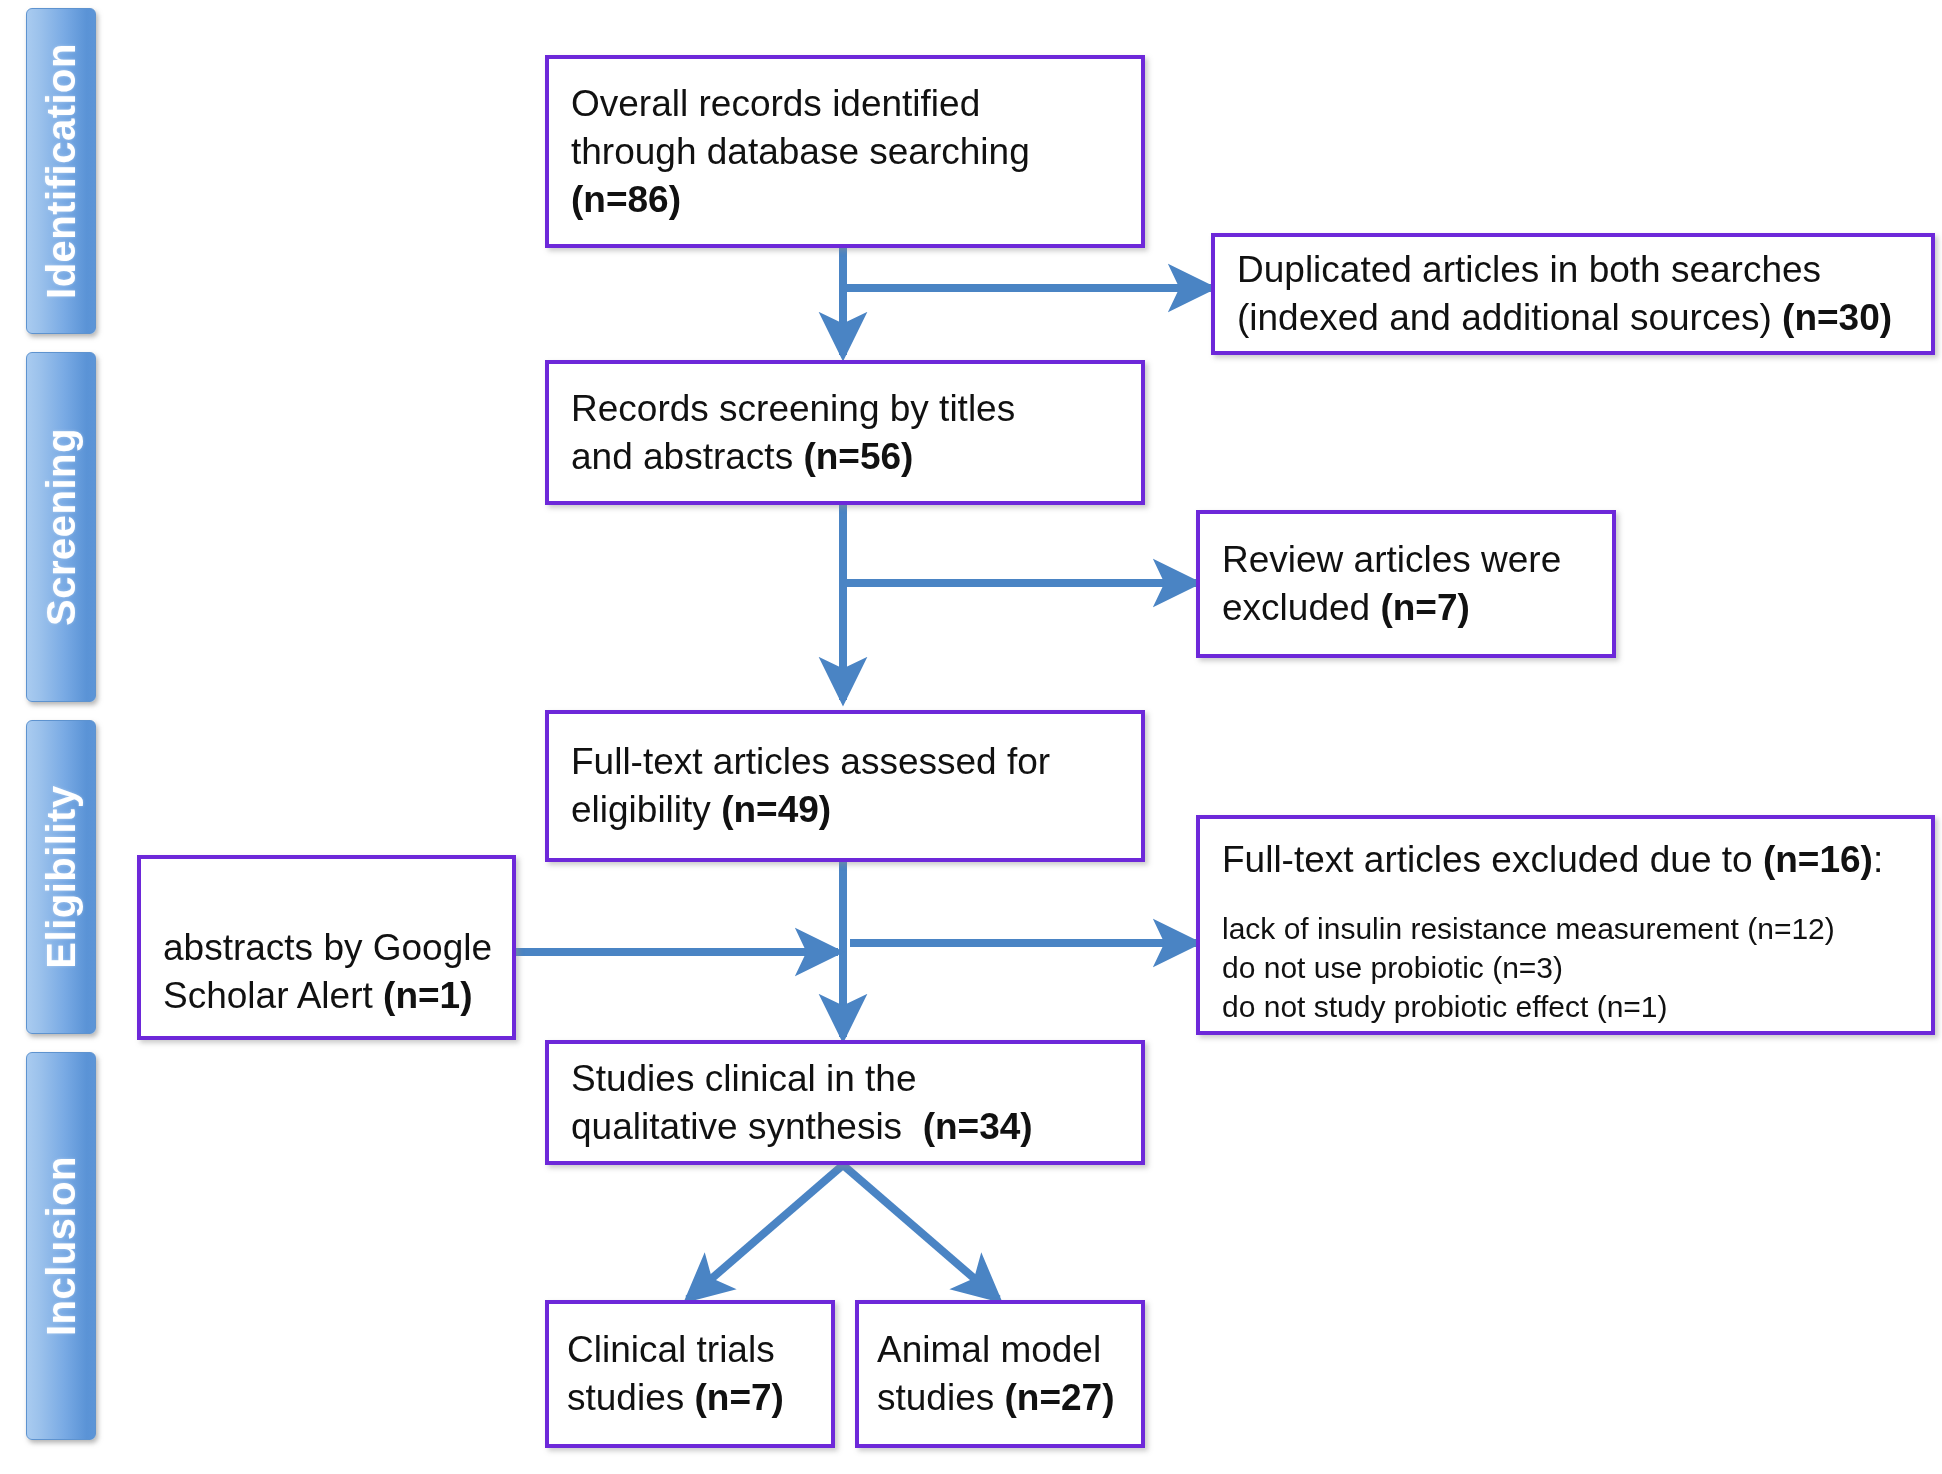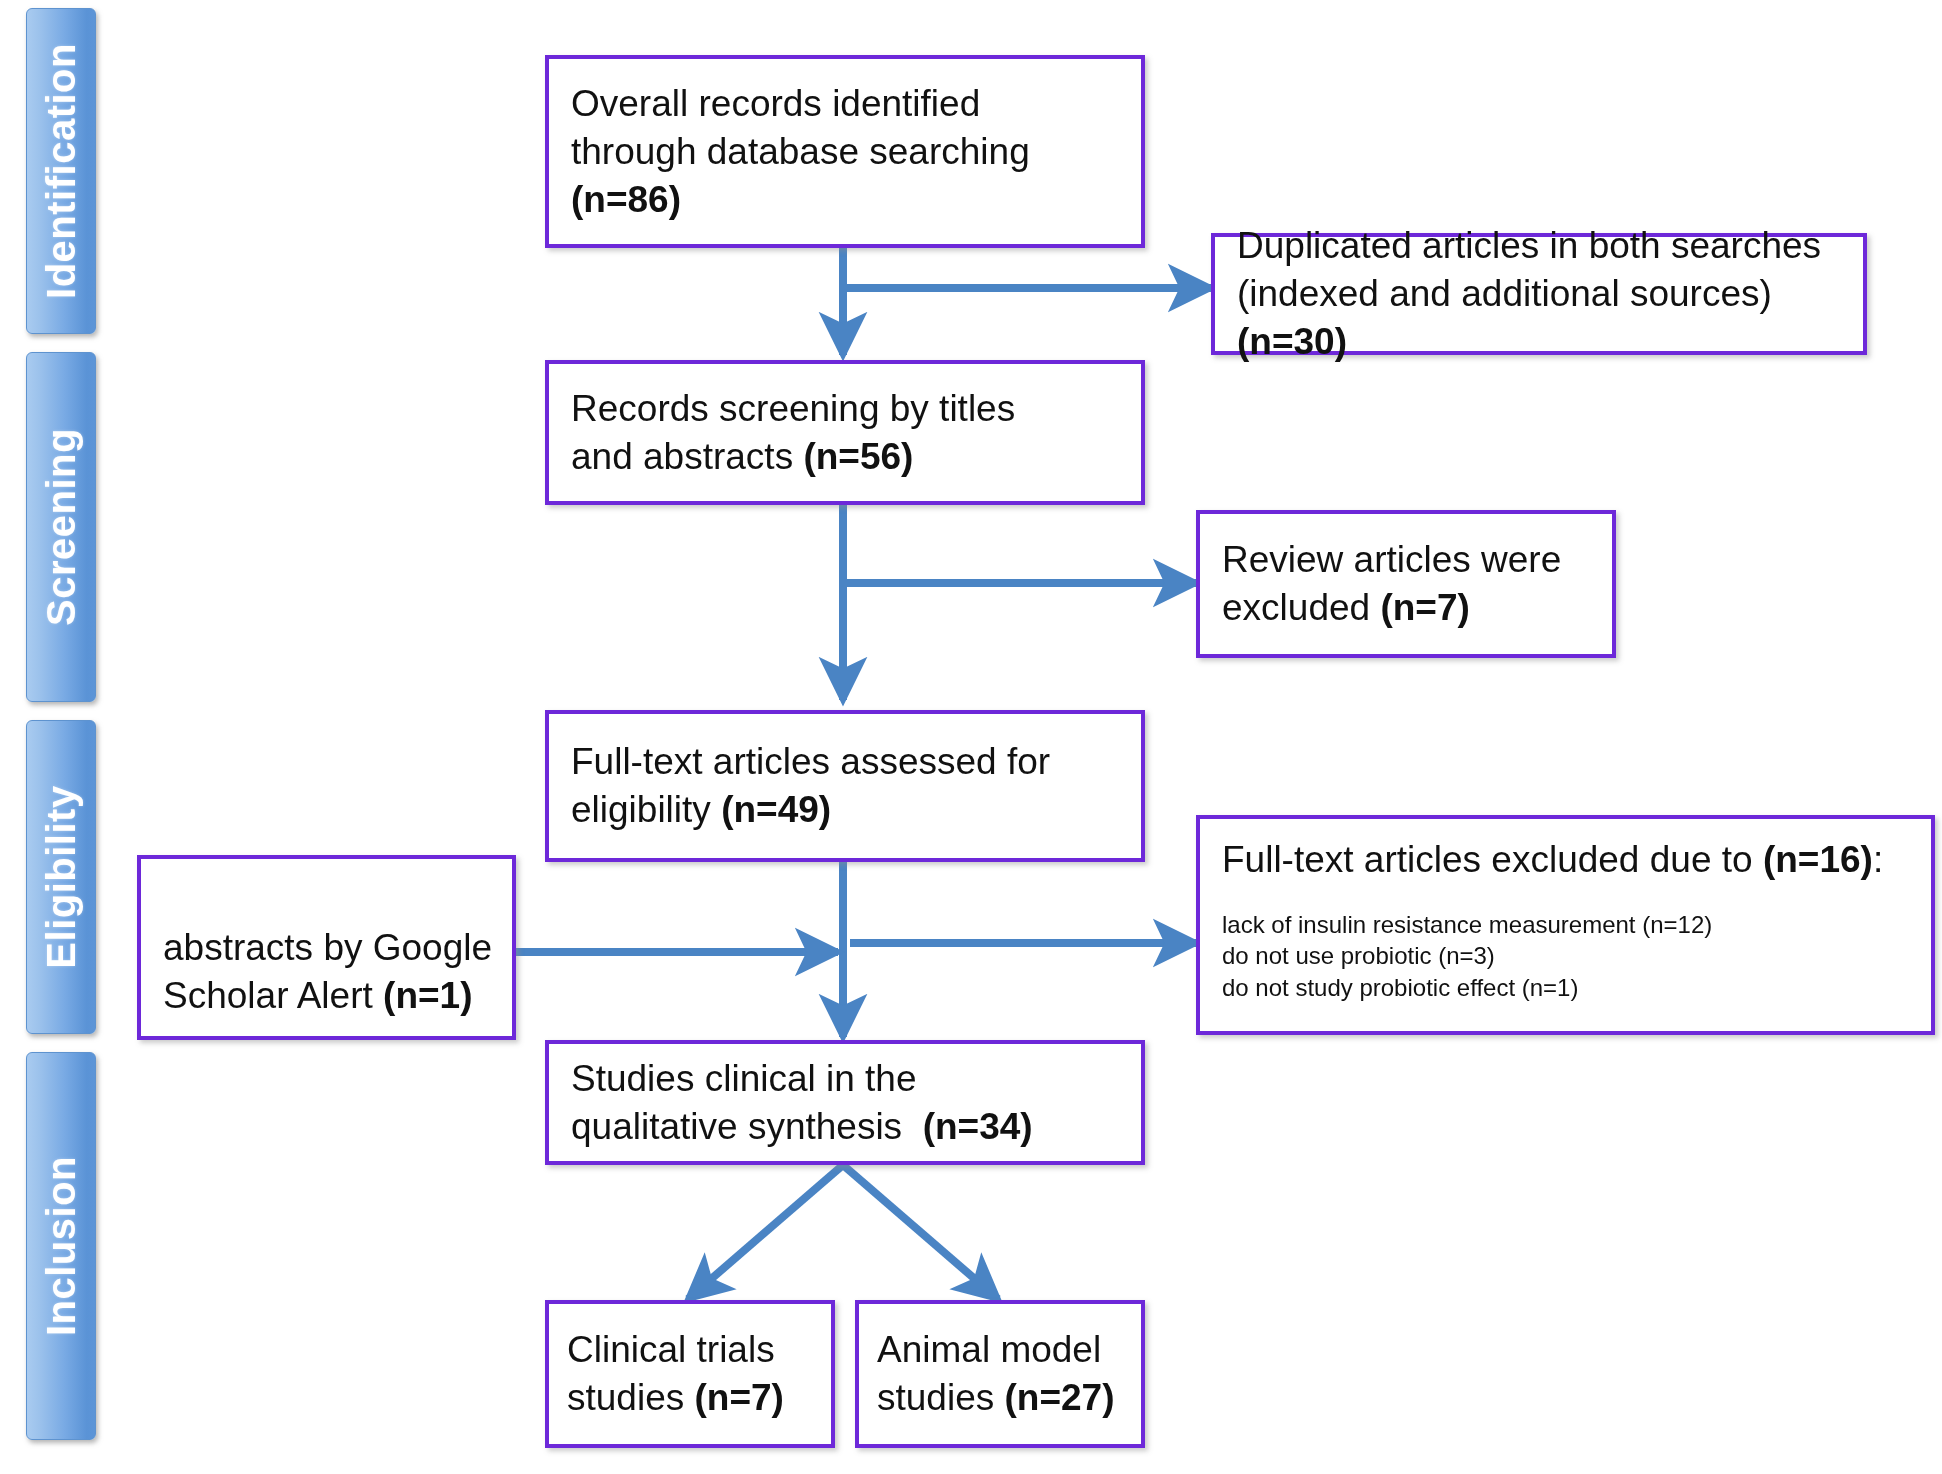--- a/index.html
+++ b/index.html
@@ -73,21 +73,21 @@
   .box-text b { font-weight: bold; }
 
   .reason-head {
     font-size: 37px;
     line-height: 1.25;
     margin-bottom: 26px;
     display: block;
   }
   .reason-line {
     display: block;
-    font-size: 24px;
+    font-size: 30px;
     line-height: 1.30;
   }
 
   
   #arrows {
     position: absolute;
     left: 0;
     top: 0;
     width: 1942px;
     height: 1474px;
@@ -144,21 +144,21 @@
   </div>
 
   <div class="flow-box" style="left:545px; top:55px; width:600px; height:193px;">
     <div class="box-text">
       <span>Overall records identified</span><br>
       <span>through database searching</span><br>
       <b>(n=86)</b>
     </div>
   </div>
 
-  <div class="flow-box" style="left:1211px; top:233px; width:656px; height:122px;">
+  <div class="flow-box" style="left:1211px; top:233px; width:724px; height:122px;">
     <div class="box-text">
       <span>Duplicated articles in both searches</span><br>
       <span>(indexed and additional sources) </span><b>(n=30)</b>
     </div>
   </div>
 
   <div class="flow-box" style="left:545px; top:360px; width:600px; height:145px;padding-left:28px;">
     <div class="box-text">
       <span>Records screening by titles</span><br>
       <span>and abstracts </span><b>(n=56)</b>

